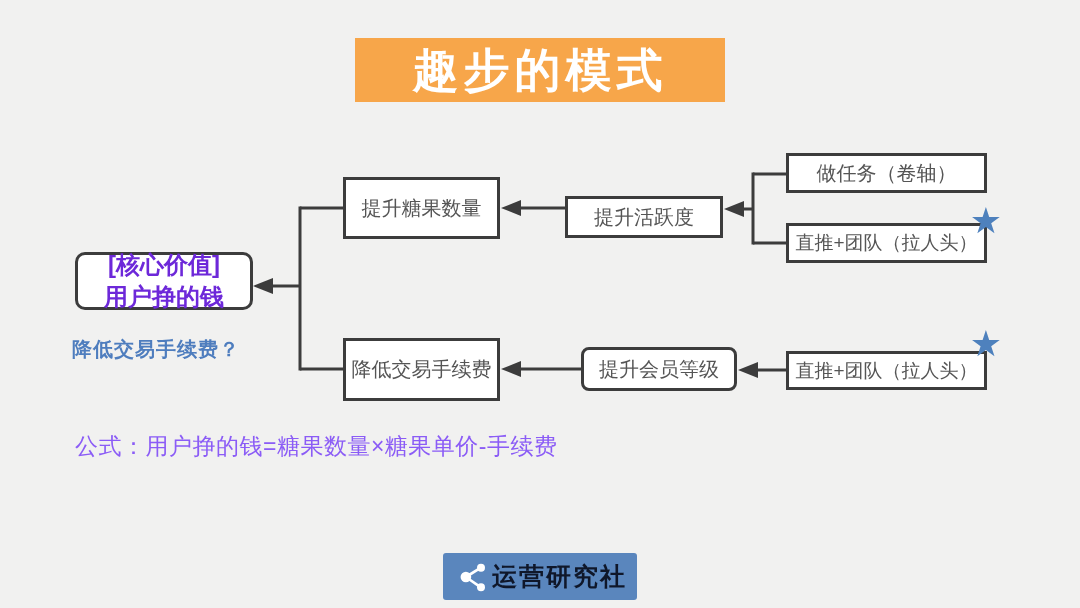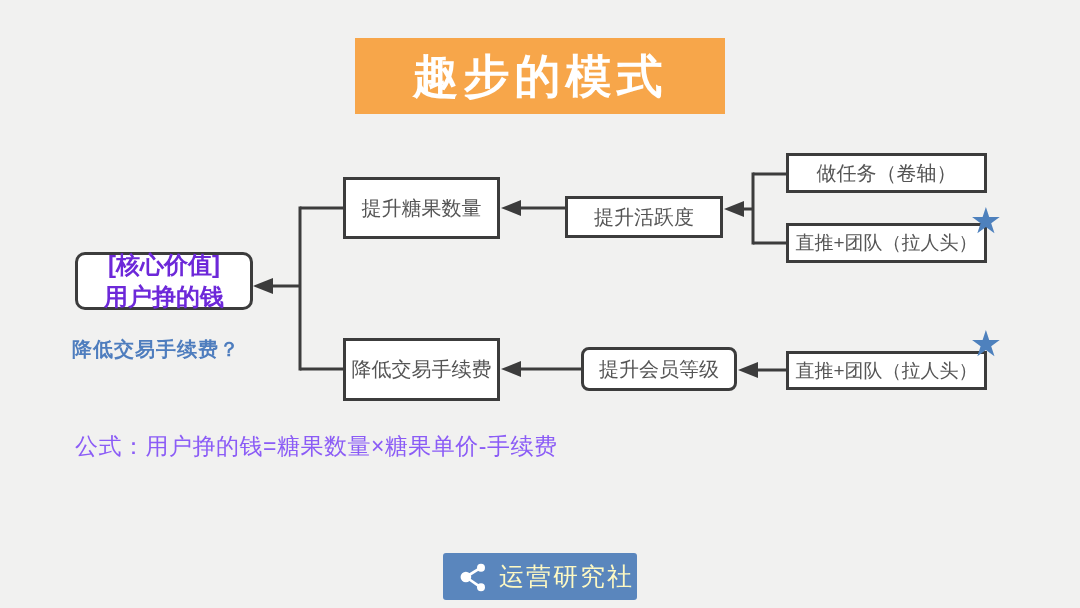--- a/index.html
+++ b/index.html
@@ -5,21 +5,21 @@
   html,body{margin:0;padding:0;}
   body{
     width:1080px;height:608px;
     font-family:"Liberation Sans","DejaVu Sans",sans-serif;
     background:#f1f1f0;
   }
   .slide{position:relative;width:1080px;height:608px;background:#f1f1f0;overflow:hidden;}
 
   
   .banner{
-    position:absolute;left:355px;top:38px;width:370px;height:76px;
+    position:absolute;left:355px;top:38px;width:370px;height:64px;
     background:#f7a64a;display:flex;align-items:center;justify-content:center;
   }
   .banner span{
     color:#ffffff;font-size:46px;font-weight:800;letter-spacing:5px;line-height:1;
   }
 
   
   .fbox{
     position:absolute;box-sizing:border-box;background:#ffffff;
     border:3px solid #3c3c3c;display:flex;align-items:center;justify-content:center;
@@ -61,21 +61,21 @@
     color:#8b5cf6;font-size:23px;letter-spacing:0.5px;
   }
 
   
   .footer-logo{
     position:absolute;left:443px;top:553px;width:194px;height:47px;
     background:#5a86bd;border-radius:3px;
     display:flex;align-items:center;padding-left:14px;box-sizing:border-box;
   }
   .footer-logo .brand-text{
-    color:#fef9c3;font-size:25px;letter-spacing:2px;margin-left:10px;font-weight:400;
+    color:#0f172a;font-size:25px;letter-spacing:2px;margin-left:3px;font-weight:700;
   }
 </style>
 </head>
 <body>
 
 <div class="slide">
 
   <div class="banner">
     <span>趣步的模式</span>
   </div>

